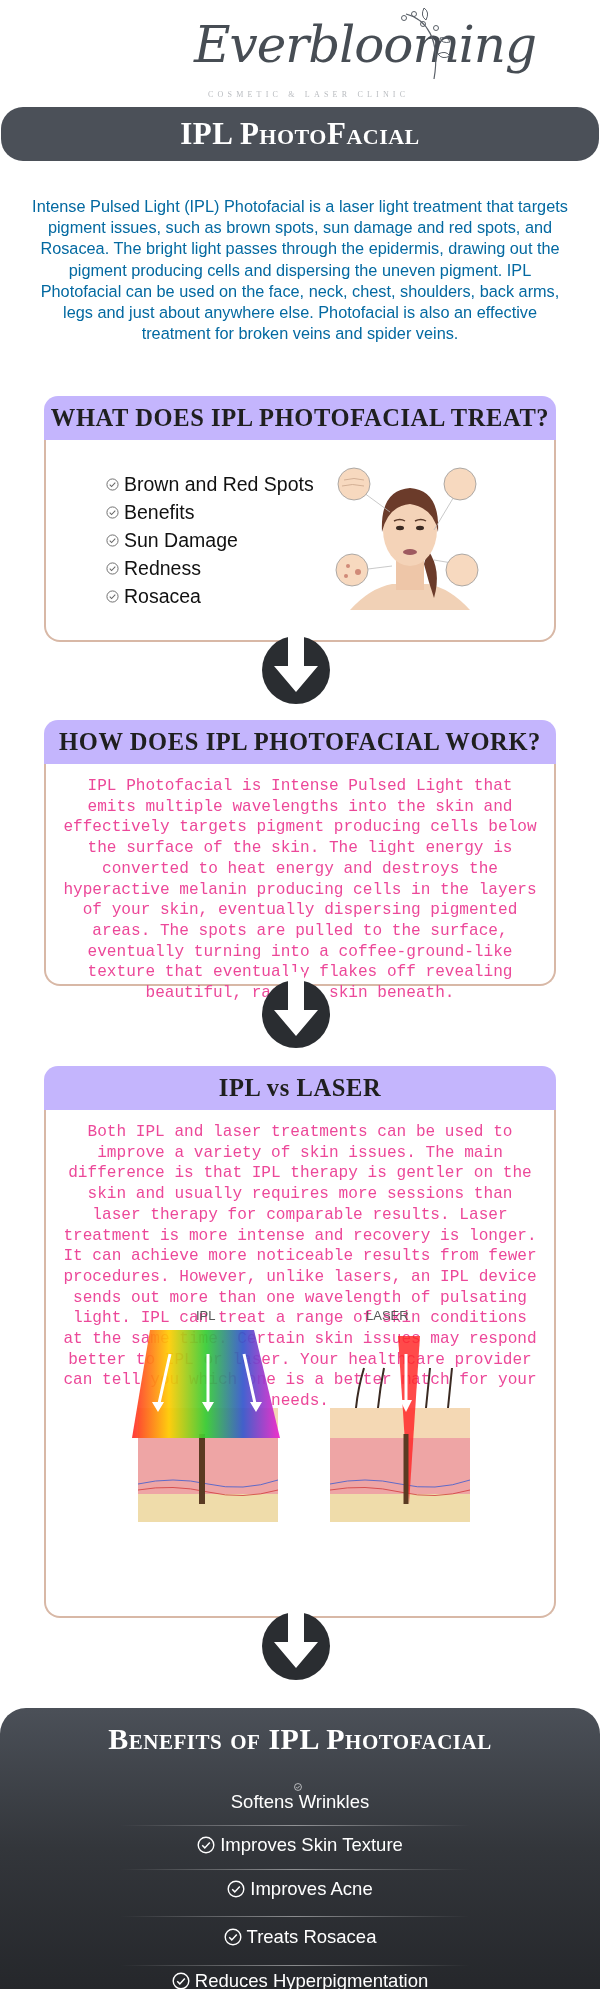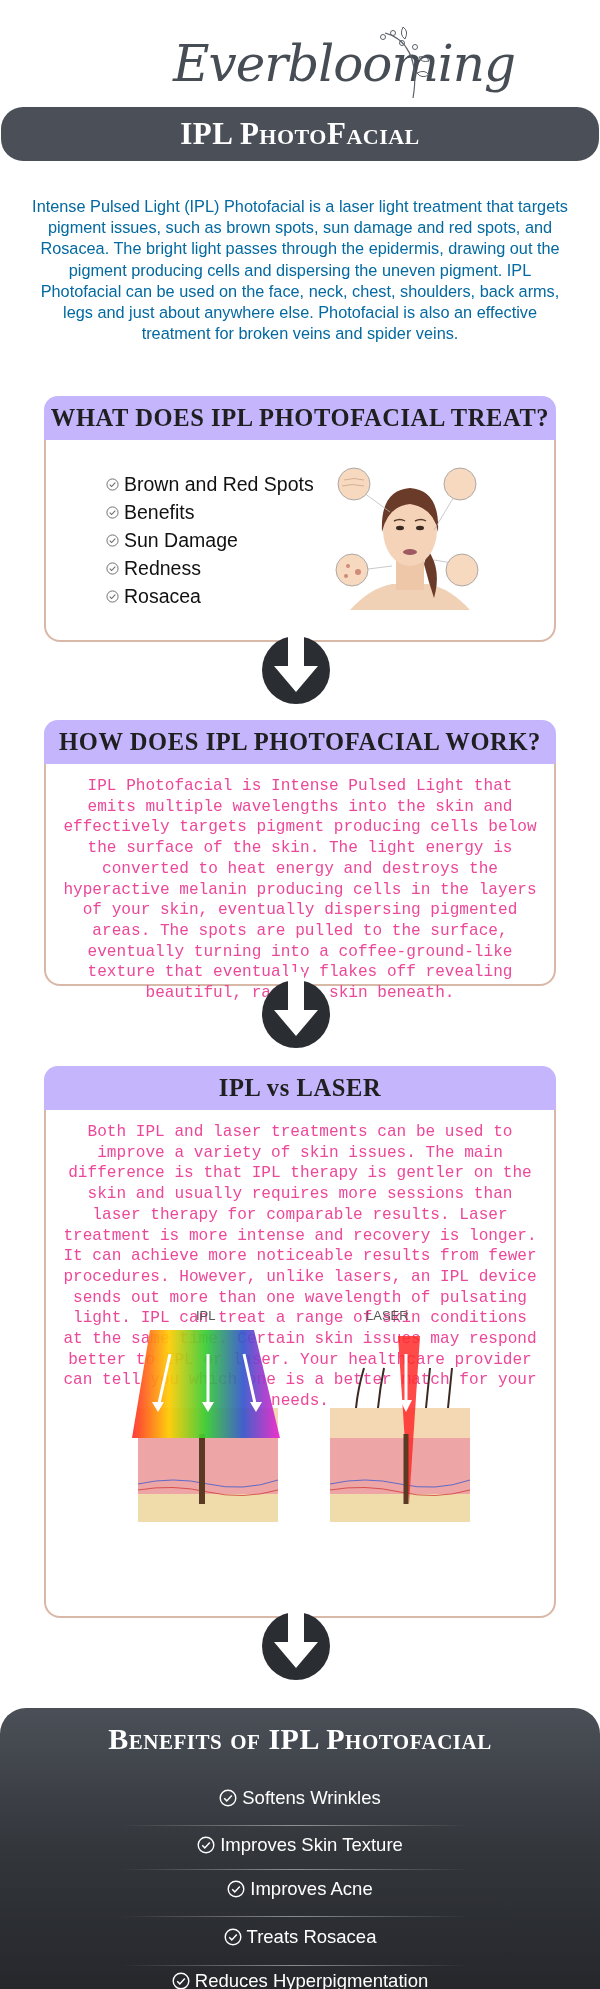--- a/index.html
+++ b/index.html
@@ -1,20 +1,20 @@
 <!DOCTYPE html>
 <html><head>
 <meta charset="utf-8">
 <style>
   * { box-sizing: border-box; margin: 0; padding: 0; }
   html, body { width: 600px; background: #ffffff; }
   body { position: relative; width: 600px; height: 1989px; overflow: hidden; font-family: "DejaVu Sans", sans-serif; color: #1b1b1b; }
 
   
-  .logo { position: absolute; left: 143px; top: 0; width: 300px; height: 104px; margin-top: 19px; }
+  .logo { position: absolute; left: 164px; top: 0; width: 300px; height: 104px; }
   .logo-script { position: absolute; left: 30px; top: 20px; font-family: "DejaVu Serif", serif; font-style: italic; font-size: 50px; color: #474d54; letter-spacing: -1px; line-height: 1; }
   .logo-sub { position: absolute; left: 44px; top: 90px; font-family: "Liberation Serif", serif; font-size: 8px; letter-spacing: 4.2px; color: #b9bcc0; }
   .logo-sprig { position: absolute; right: 8px; top: 4px; width: 60px; height: 80px; }
 
   
   .title-banner { position: absolute; left: 1px; top: 107px; width: 598px; height: 54px; background: #4b5058; border-radius: 22px; display: flex; align-items: center; justify-content: center; }
   .title-text { font-family: "Liberation Serif", serif; font-weight: bold; color: #ffffff; font-size: 31px; letter-spacing: 0.5px; font-variant: small-caps; }
 
   .intro { position: absolute; left: 28px; top: 196px; width: 544px; text-align: center; font-size: 16.3px; line-height: 21.2px; color: #0369a1; font-family: "Liberation Sans", sans-serif; }
 
@@ -204,21 +204,21 @@
 </div>
 
 <svg class="arrow" style="top:1604px;" viewBox="0 0 76 76">
   <circle cx="38" cy="42" r="34" fill="#2a2d31"></circle>
   <path d="M30 0 L46 0 L46 38 L60 38 L38 64 L16 38 L30 38 Z" fill="#ffffff"></path>
 </svg>
 
 <div class="benefits">
   <div class="benefits-title">Benefits of IPL Photofacial</div>
 
-  <div class="benefit" style="top:75px;">
+  <div class="benefit" style="top:75px;flex-direction:column;">
     <svg class="chk" viewBox="0 0 18 18">
         <circle cx="9" cy="9" r="7.8" fill="none" stroke="#fff" stroke-width="1.4"></circle>
         <path d="M5.2 9.3 l2.6 2.6 l5 -5.4" fill="none" stroke="#fff" stroke-width="1.5"></path>
       </svg>
     <span>Softens Wrinkles</span>
   </div>
   <div class="divider" style="top:117px;"></div>
 
   <div class="benefit" style="top:122px;">
     <svg class="chk" viewBox="0 0 18 18">

